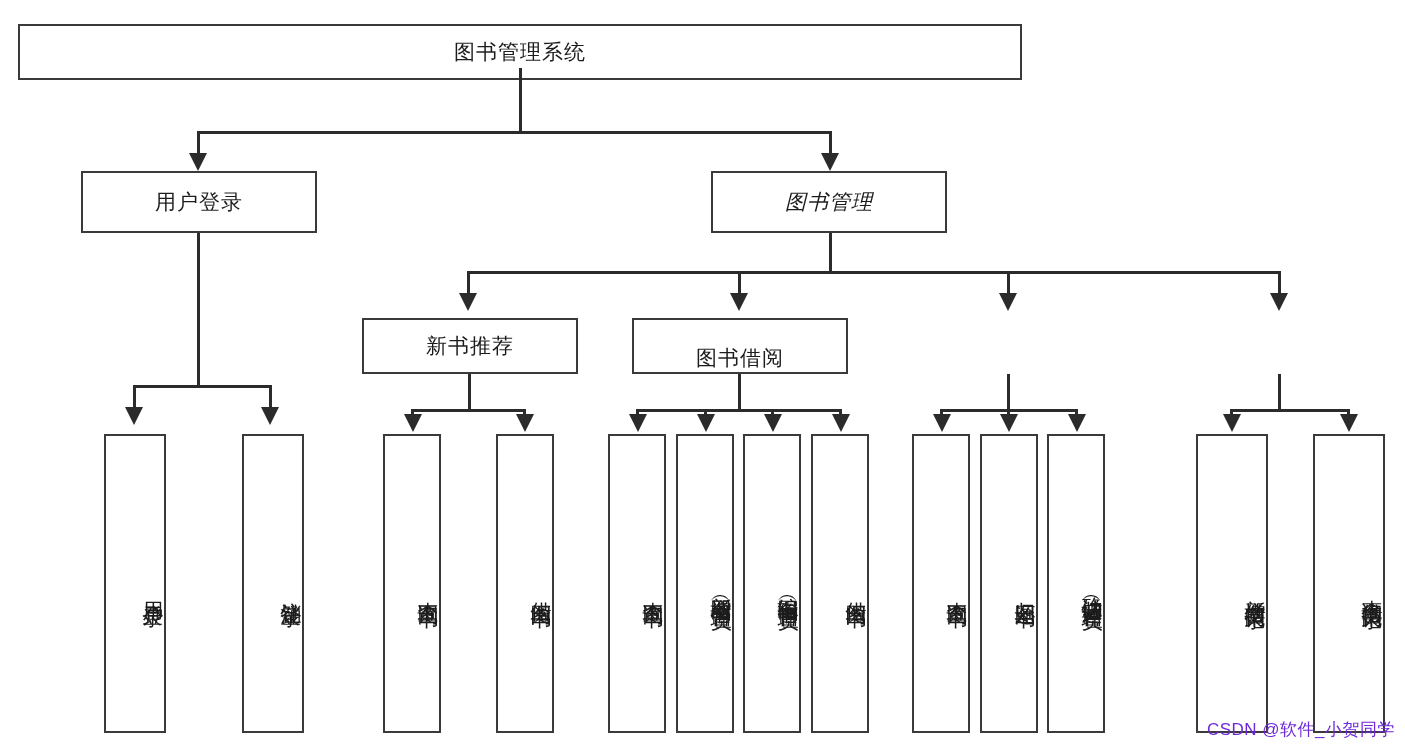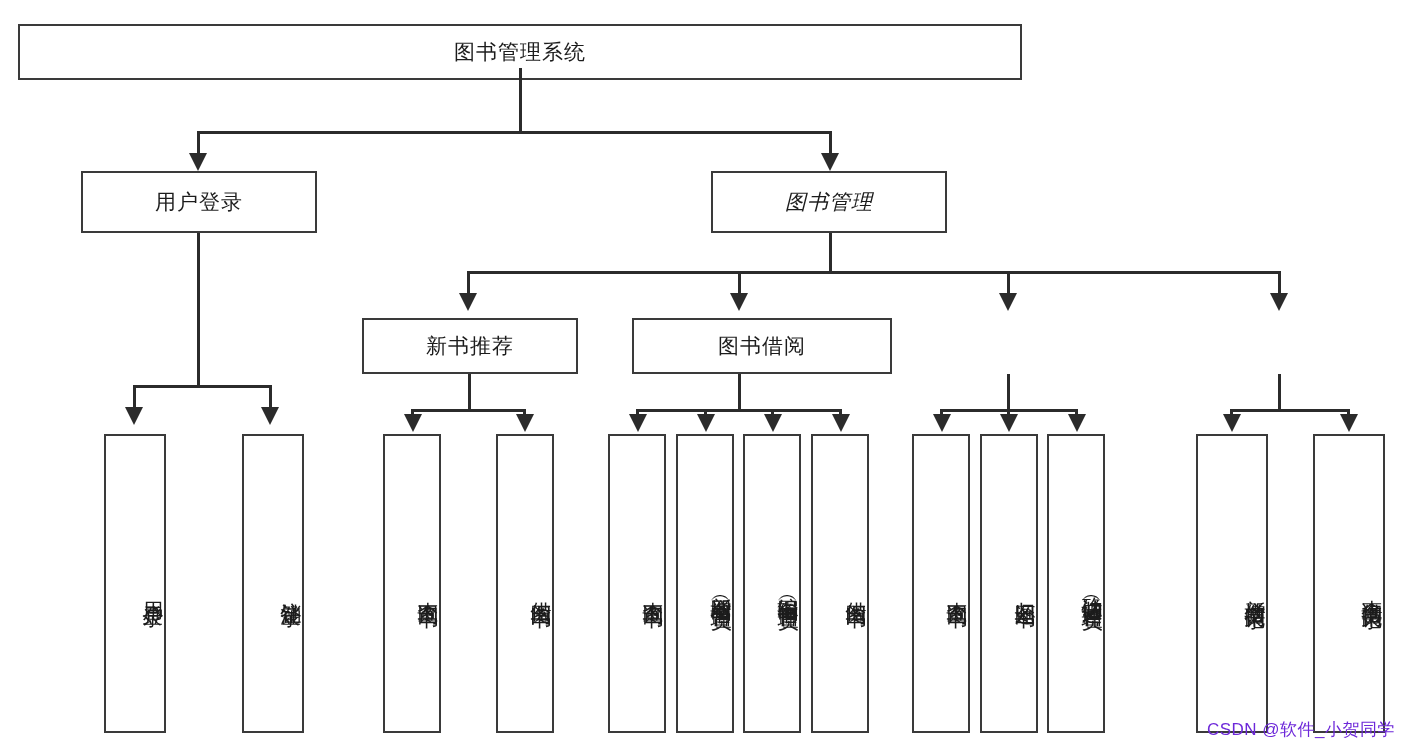--- a/index.html
+++ b/index.html
@@ -106,21 +106,21 @@
   <div class="edge v" style="left:1007px; top:271px; width:3px; height:24px;"></div>
   <div class="edge v" style="left:1278px; top:271px; width:3px; height:24px;"></div>
   <div class="arrow" style="left:459px; top:293px;"></div>
   <div class="arrow" style="left:730px; top:293px;"></div>
   <div class="arrow" style="left:999px; top:293px;"></div>
   <div class="arrow" style="left:1270px; top:293px;"></div>
 
   <div class="node horiz" style="left:362px; top:318px; width:216px; height:56px;">
     <span>新书推荐</span>
   </div>
-  <div class="node horiz" style="left:632px; top:318px; width:260px; height:56px;">
+  <div class="node horiz" style="left:632px; top:318px; width:216px; height:56px;align-items:flex-end;">
     <span>图书借阅</span>
   </div>
 
   <div class="edge v" style="left:468px; top:374px; width:3px; height:35px;"></div>
   <div class="edge h" style="left:411px; top:409px; width:115px; height:3px;"></div>
   <div class="edge v" style="left:411px; top:409px; width:3px; height:10px;"></div>
   <div class="edge v" style="left:523px; top:409px; width:3px; height:10px;"></div>
   <div class="arrow" style="left:404px; top:414px;"></div>
   <div class="arrow" style="left:516px; top:414px;"></div>
 

